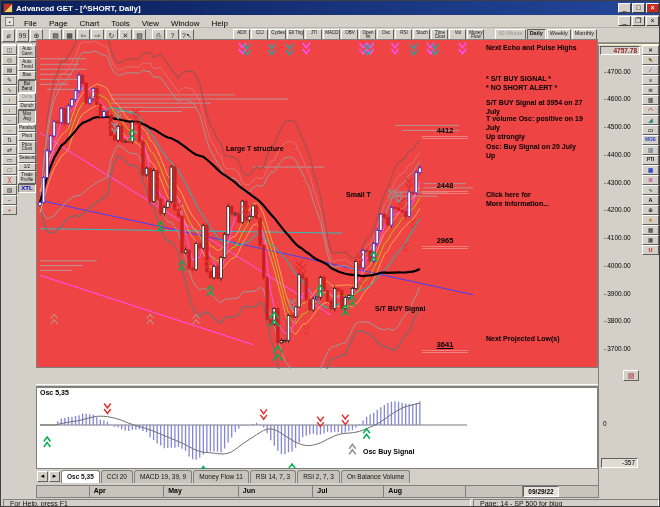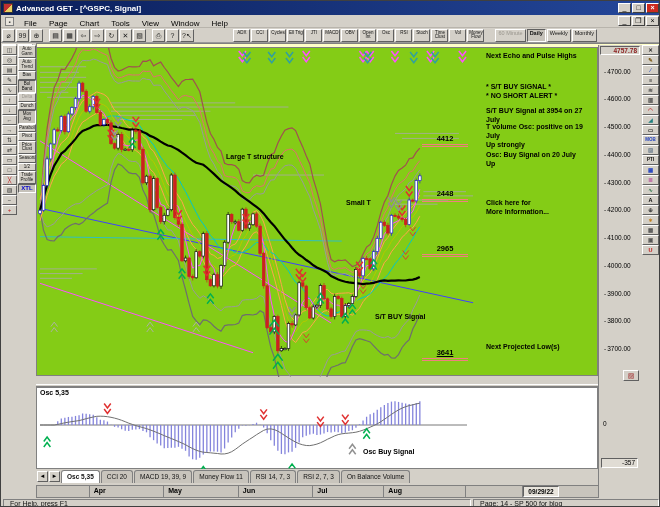--- a/index.html
+++ b/index.html
@@ -34,21 +34,21 @@
   #qohlc .lblH{color:#2020c0;} #qohlc .lblL{color:#c02020;}
   #qchange{width:60px;text-align:right;}
   
   #side-icons{position:absolute;left:0;top:44px;width:17px;}
   .sicon{width:15px;height:10px;margin:0 0 0 1px;background:#d4d0c8;border:1px solid;border-color:#fff #606060 #606060 #fff;font-size:6px;line-height:8px;text-align:center;color:#333;overflow:hidden;}
   #side-studies{position:absolute;left:17px;top:44px;width:19px;}
   .sstudy{width:18px;background:#d4d0c8;border:1px solid;border-color:#fff #606060 #606060 #fff;font-size:4.5px;line-height:4.6px;text-align:center;color:#111;padding:1px 0;margin-bottom:0;overflow:hidden;}
   .sstudy.pressed{border-color:#606060 #fff #fff #606060;background:#c6c2ba;}
   .sstudy.disabled{color:#9a968e;}
   
-  #plot{position:absolute;left:35px;top:46px;width:562px;height:329px;background:#84cc16;border:1px solid #808080;}
+  #plot{position:absolute;left:35px;top:38px;width:562px;height:329px;background:#ef4444;border:1px solid #808080;}
   #plot svg{position:absolute;left:0;top:0;}
   .ann{position:absolute;font-size:7px;font-weight:bold;color:#000;white-space:pre-line;line-height:9px;pointer-events:none;}
   .target{position:absolute;width:46px;text-align:center;font-size:7.5px;font-weight:bold;color:#000;pointer-events:none;}
   .target .dl{height:3px;border-top:1px solid #f08080;border-bottom:1px solid #f08080;margin-top:1px;}
   
   #divider{position:absolute;left:35px;top:383px;width:562px;height:3px;background:#d4d0c8;border-top:1px solid #fff;border-bottom:1px solid #808080;}
   
   #oscpanel{position:absolute;left:35px;top:386px;width:562px;height:82px;background:#fff;border:1px solid #808080;}
   #osclabel{position:absolute;left:3px;top:1px;font-size:7px;font-weight:bold;}
   #oscbuytext{position:absolute;left:326px;top:60px;font-size:7px;font-weight:bold;}
@@ -78,21 +78,21 @@
   .scell{height:8px;margin-top:1px;border:1px solid;border-color:#808080 #fff #fff #808080;font-size:7px;line-height:7px;padding:0 6px;color:#111;}
   #scell-left{width:468px;margin-left:2px;}
   #scell-right{flex:1;margin:1px 2px 0 2px;}
 </style>
 </head>
 <body>
 
 <div id="win">
   <div id="titlebar">
     <div id="titleicon"></div>
-    <div id="titletext">Advanced GET - [^GSPC, Signal]</div>
+    <div id="titletext">Advanced GET - [^SHORT, Daily]</div>
     <div class="winbtn">_</div>
     <div class="winbtn">□</div>
     <div class="winbtn close">×</div>
   </div>
 
   <div id="menubar">
     <div id="menupin">▪</div>
     <div id="menuitems"><div class="menuitem" style="display: inline-block;">File</div><div class="menuitem" style="display: inline-block;">Page</div><div class="menuitem" style="display: inline-block;">Chart</div><div class="menuitem" style="display: inline-block;">Tools</div><div class="menuitem" style="display: inline-block;">View</div><div class="menuitem" style="display: inline-block;">Window</div><div class="menuitem" style="display: inline-block;">Help</div></div>
     <div id="childctrls">
       <div class="winbtn">_</div>

